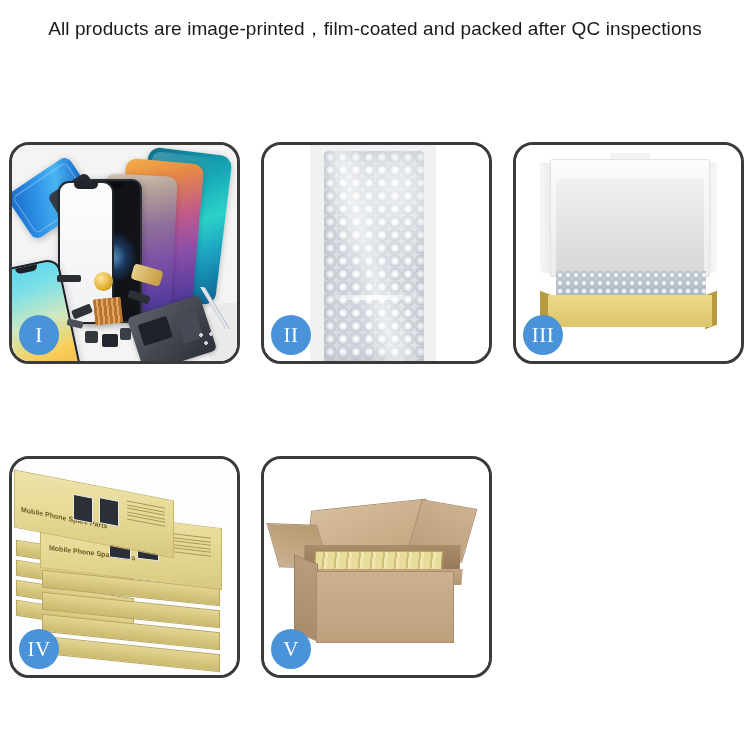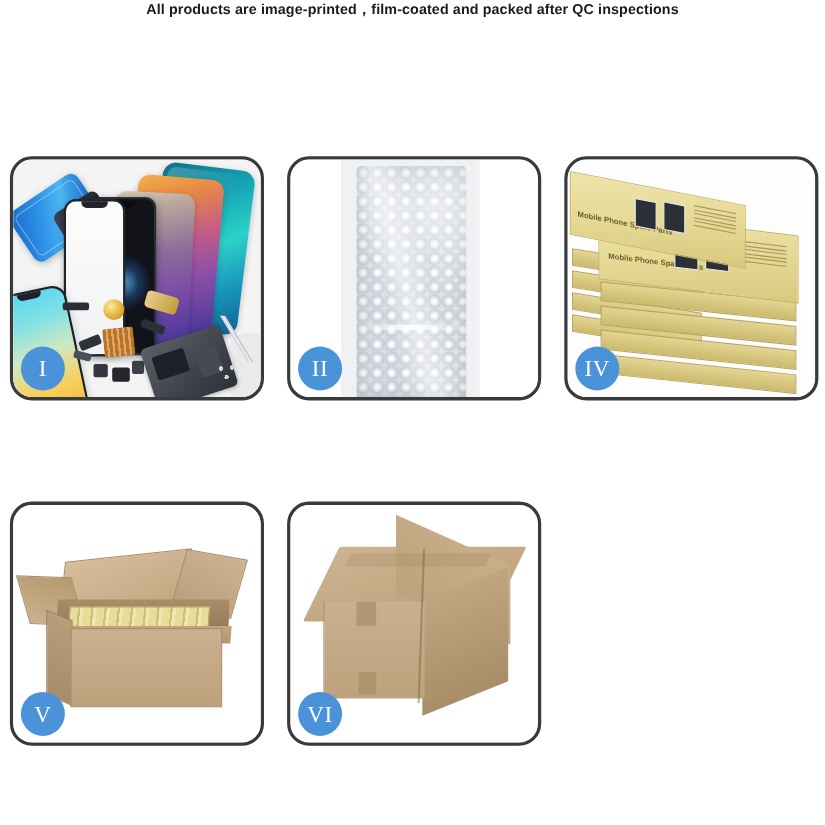--- a/index.html
+++ b/index.html
@@ -14,22 +14,22 @@
   
   .header { position: absolute; left: 0; top: 0; width: 750px; text-align: center; }
   .title {
     font-family: "Liberation Sans", sans-serif;
     font-size: 37px; font-weight: 700; letter-spacing: 1.0px;
     color: #1a1a1a; line-height: 1; margin-top: 36px;
     white-space: nowrap;
   }
   .subtitle {
     font-family: "Liberation Sans", sans-serif;
-    font-size: 13px; font-weight: 700; color: #1a1a1a;
-    letter-spacing: 0.1px; white-space: nowrap;
+    font-size: 19px; font-weight: 400; color: #1a1a1a;
+    margin-top: 16px; letter-spacing: 0.1px; white-space: nowrap;
   }
 
   
   .grid {
     position: absolute; left: 9px; top: 142px;
     width: 734px; height: 536px;
     display: grid;
     grid-template-columns: repeat(3, 231px);
     grid-template-rows: repeat(2, 222px);
     column-gap: 21px; row-gap: 92px;
@@ -344,20 +344,34 @@
 
     <div class="panel">
       <div class="panel-inner p2">
         <div class="bw-bg"></div>
         <div class="bubbles"></div>
         <div class="bw-seam"></div>
       </div>
       <div class="badge">II</div>
     </div>
 
+    <div class="panel">
+      <div class="panel-inner p3">
+        <div class="b3-lid-flap-l"></div>
+        <div class="b3-lid-flap-r"></div>
+        <div class="b3-lid-tab"></div>
+        <div class="b3-lid"></div>
+        <div class="b3-inner-shadow"></div>
+        <div class="b3-bubble-row"></div>
+        <div class="b3-front-l"></div>
+        <div class="b3-front-r"></div>
+        <div class="b3-front"></div>
+      </div>
+      <div class="badge">III</div>
+    </div>
 
     <div class="panel">
       <div class="panel-inner p4">
         <div class="stack">
 
           <div class="side" style="left:4px;  top:150px; width:118px; height:16px; transform:skewY(9deg);"></div>
           <div class="side" style="left:4px;  top:130px; width:118px; height:16px; transform:skewY(9deg);"></div>
           <div class="side" style="left:4px;  top:110px; width:118px; height:16px; transform:skewY(9deg);"></div>
           <div class="side" style="left:4px;  top:90px;  width:118px; height:16px; transform:skewY(9deg);"></div>
 
@@ -408,28 +422,15 @@
         <div class="c5-flap-left"></div>
         <div class="c5-open-top"></div>
         <div class="c5-contents"></div>
         <div class="c5-flap-front"></div>
         <div class="c5-left"></div>
         <div class="c5-body"></div>
       </div>
       <div class="badge">V</div>
     </div>
 
-    <div class="panel">
-      <div class="panel-inner p6">
-        <div class="c6-top"></div>
-        <div class="c6-top2"></div>
-        <div class="c6-topband"></div>
-        <div class="c6-right"></div>
-        <div class="c6-front"></div>
-        <div class="c6-seam"></div>
-        <div class="c6-tape1"></div>
-        <div class="c6-tape2"></div>
-      </div>
-      <div class="badge">VI</div>
-    </div>
 
   </div>
 </div>
 
 </body></html>

